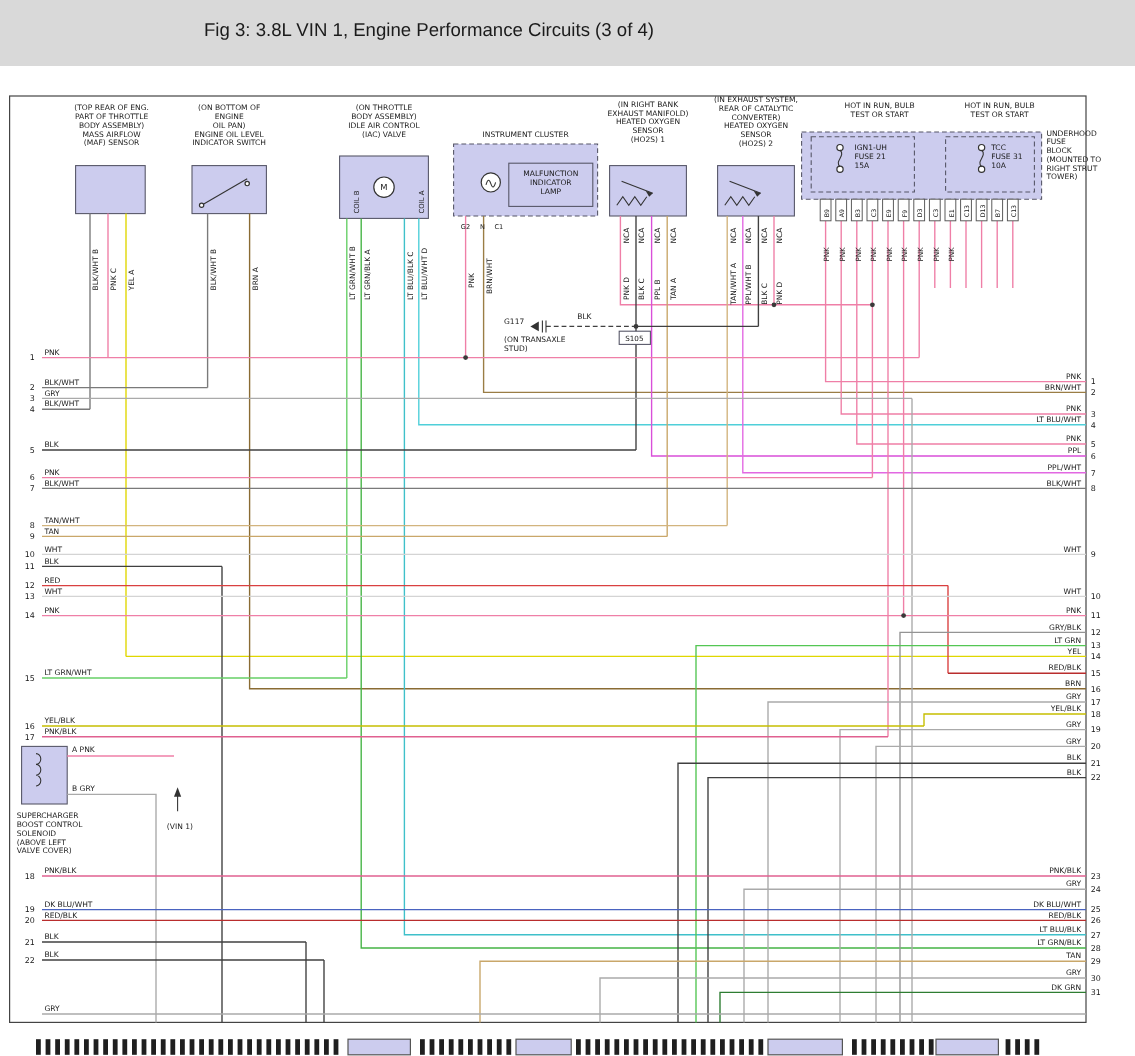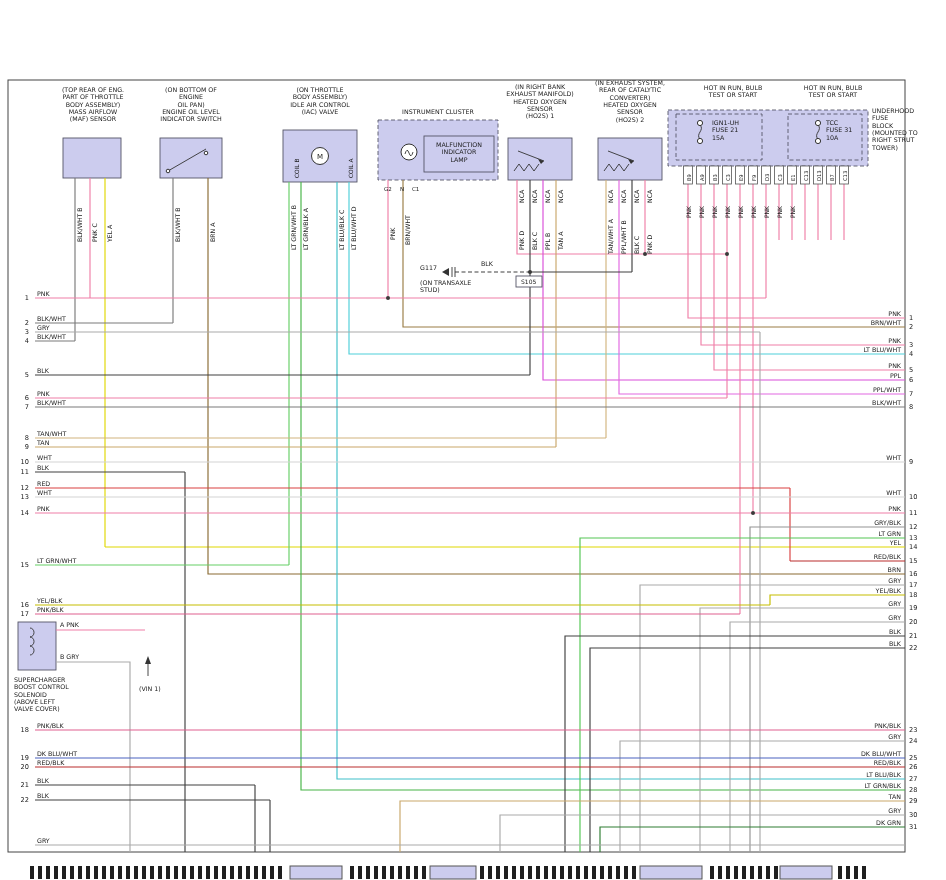--- a/index.html
+++ b/index.html
@@ -7,20 +7,23 @@
         font-family:"Liberation Sans","DejaVu Sans",sans-serif;}
   .banner{position:absolute;left:0;top:0;width:946px;height:55px;background:#d9d9d9;}
   .banner .title{position:absolute;left:170px;top:17px;font-size:15.5px;color:#1b1b1b;}
   svg{position:absolute;left:0;top:0;}
   svg text{font-family:"DejaVu Sans","Liberation Sans",sans-serif;}
 </style>
 </head>
 <body>
 
 <div class="page">
+  <div class="banner">
+    <span class="title">Fig 3: 3.8L VIN 1, Engine Performance Circuits (3 of 4)</span>
+  </div>
   <svg id="dia" width="946" height="880" viewBox="0 0 946 880">
       <rect x="8" y="80" width="897" height="772" fill="#fff" stroke="#444" stroke-width="1"></rect>
       <rect x="63" y="138" width="58" height="40" fill="#ccccee" stroke="#556" stroke-width="0.9"></rect>
       <rect x="160" y="138" width="62" height="40" fill="#ccccee" stroke="#556" stroke-width="0.9"></rect>
       <rect x="283" y="130" width="74" height="52" fill="#ccccee" stroke="#556" stroke-width="0.9"></rect>
       <rect x="378" y="120" width="120" height="60" fill="#ccccee" stroke="#556" stroke-width="0.9" stroke-dasharray="4 2.5"></rect>
       <rect x="424" y="136" width="70" height="36" fill="#ccccee" stroke="#556" stroke-width="0.9"></rect>
       <rect x="508" y="138" width="64" height="42" fill="#ccccee" stroke="#556" stroke-width="0.9"></rect>
       <rect x="598" y="138" width="64" height="42" fill="#ccccee" stroke="#556" stroke-width="0.9"></rect>
       <rect x="668" y="110" width="200" height="56" fill="#ccccee" stroke="#556" stroke-width="0.9" stroke-dasharray="4 2.5"></rect>

